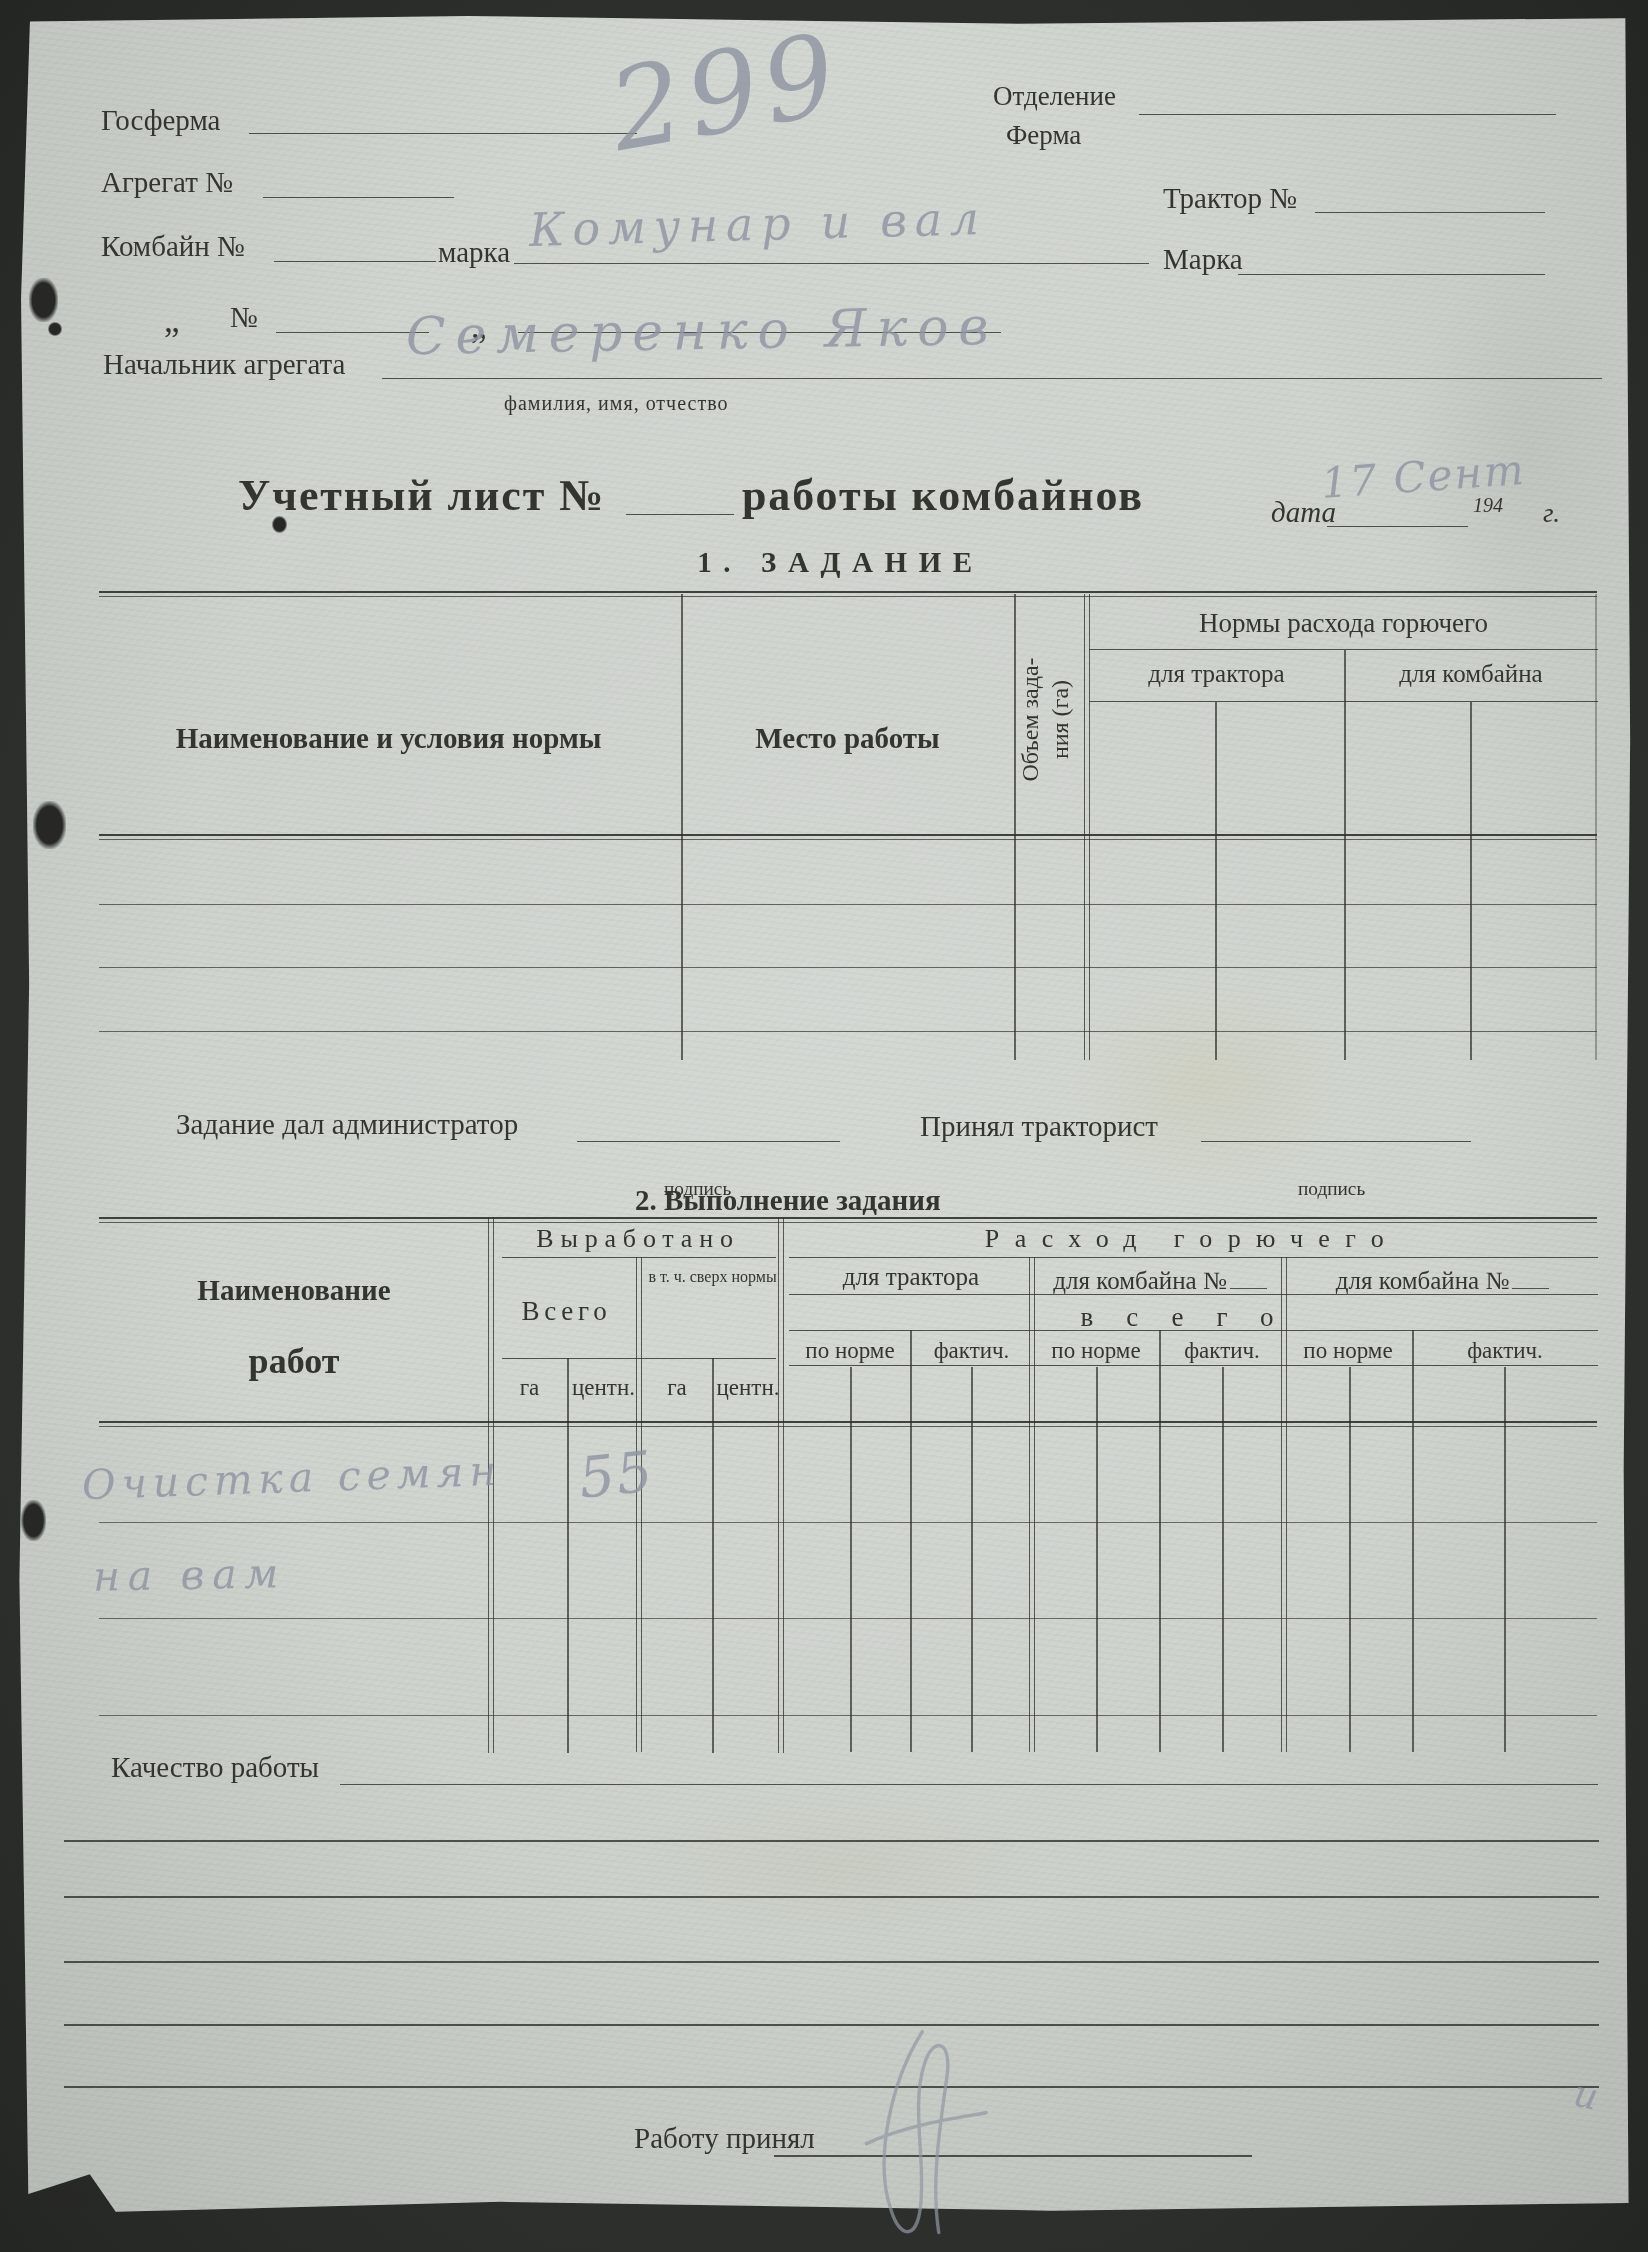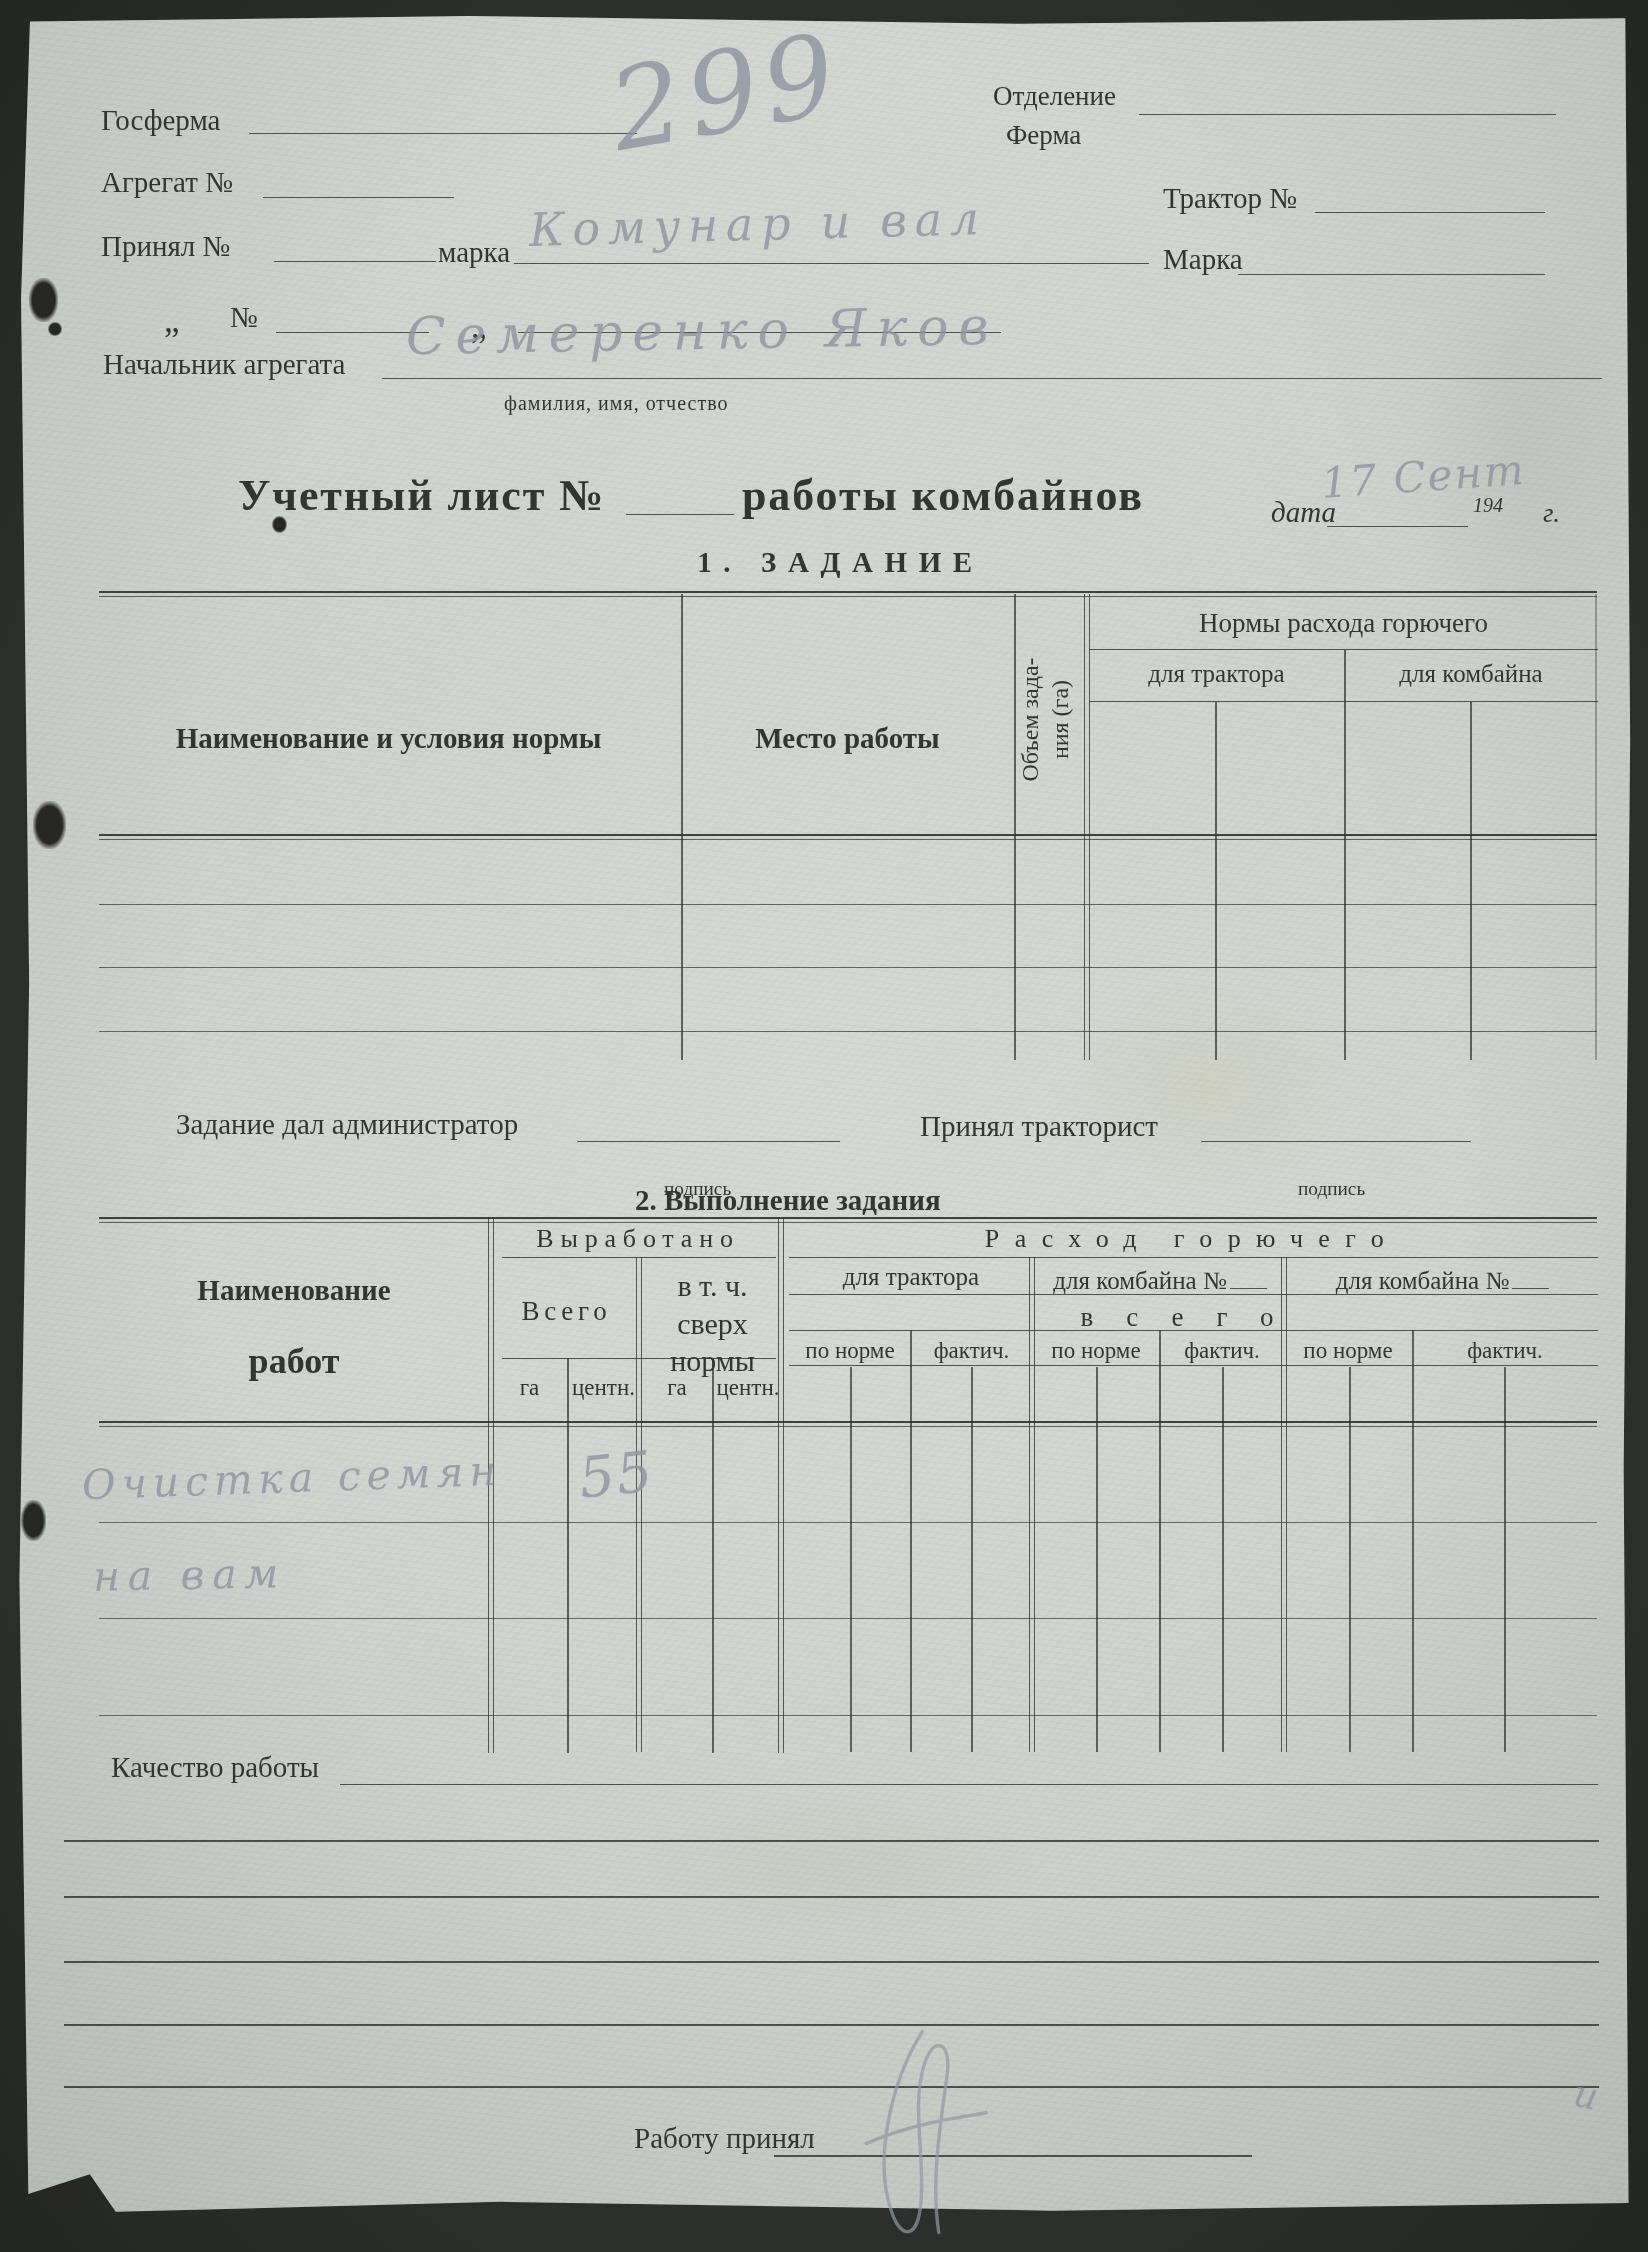--- a/index.html
+++ b/index.html
@@ -62,21 +62,21 @@
 
   <div class="lbl" style="left:993px;top:81px;font-size:27px;">Отделение</div>
   <div class="lbl" style="left:1006px;top:120px;font-size:27px;">Ферма</div>
   <div class="rule" style="left:1139px;top:114px;width:417px;"></div>
 
   <div class="lbl" style="left:101px;top:166px;font-size:29px;">Агрегат №</div>
   <div class="rule" style="left:263px;top:197px;width:191px;"></div>
   <div class="lbl" style="left:1163px;top:182px;font-size:29px;">Трактор №</div>
   <div class="rule" style="left:1315px;top:212px;width:230px;"></div>
 
-  <div class="lbl" style="left:101px;top:230px;font-size:29px;">Принял №</div>
+  <div class="lbl" style="left:101px;top:230px;font-size:29px;">Комбайн №</div>
   <div class="rule" style="left:274px;top:261px;width:162px;"></div>
   <div class="lbl" style="left:438px;top:236px;font-size:29px;">марка</div>
   <div class="rule" style="left:514px;top:263px;width:635px;"></div>
   <div class="hw rot" style="left:529px;top:197px;font-size:46px;transform:rotate(-1.5deg);letter-spacing:7.7px;">Комунар и вал</div>
   <div class="lbl" style="left:1163px;top:243px;font-size:29px;">Марка</div>
   <div class="rule" style="left:1238px;top:274px;width:307px;"></div>
 
   <div class="lbl" style="left:164px;top:301px;font-size:35px;">„</div>
   <div class="lbl" style="left:230px;top:301px;font-size:29px;">№</div>
   <div class="rule" style="left:276px;top:332px;width:153px;"></div>
@@ -136,21 +136,21 @@
   <div class="lbl b ctr" style="left:99px;top:1274px;width:390px;font-size:29px;">Наименование</div>
   <div class="lbl b ctr" style="left:99px;top:1340px;width:390px;font-size:36px;">работ</div>
   <div class="vdbl" style="left:488px;top:1217px;height:536px;"></div>
 
   <div class="lbl ctr" style="left:494px;top:1224px;width:288px;font-size:26px;letter-spacing:6.8px;">Выработано</div>
   <div class="rule" style="left:502px;top:1257px;width:274px;"></div>
   <div class="lbl ctr" style="left:786px;top:1224px;width:812px;font-size:26px;letter-spacing:15.4px;">Расход горючего</div>
   <div class="rule" style="left:789px;top:1257px;width:809px;"></div>
 
   <div class="lbl ctr" style="left:494px;top:1296px;width:145px;font-size:27px;letter-spacing:4.8px;">Всего</div>
-  <div class="lbl ctr" style="left:642px;top:1267px;width:141px;font-size:30px;line-height:1.25;">в т. ч. сверх нормы</div>
+  <div class="lbl ctr" style="left:642px;top:1267px;width:141px;font-size:16px;line-height:1.25;">в т. ч. сверх нормы</div>
   <div class="rule" style="left:502px;top:1358px;width:274px;"></div>
   <div class="lbl ctr" style="left:494px;top:1375px;width:71px;font-size:23px;">га</div>
   <div class="lbl ctr" style="left:568px;top:1375px;width:71px;font-size:23px;">центн.</div>
   <div class="lbl ctr" style="left:642px;top:1375px;width:70px;font-size:23px;">га</div>
   <div class="lbl ctr" style="left:714px;top:1375px;width:68px;font-size:23px;">центн.</div>
   <div class="v" style="left:567px;top:1358px;height:395px;"></div>
   <div class="vdbl" style="left:636px;top:1257px;height:495px;"></div>
   <div class="v" style="left:712px;top:1358px;height:395px;"></div>
   <div class="vdbl" style="left:778px;top:1217px;height:536px;"></div>
 

